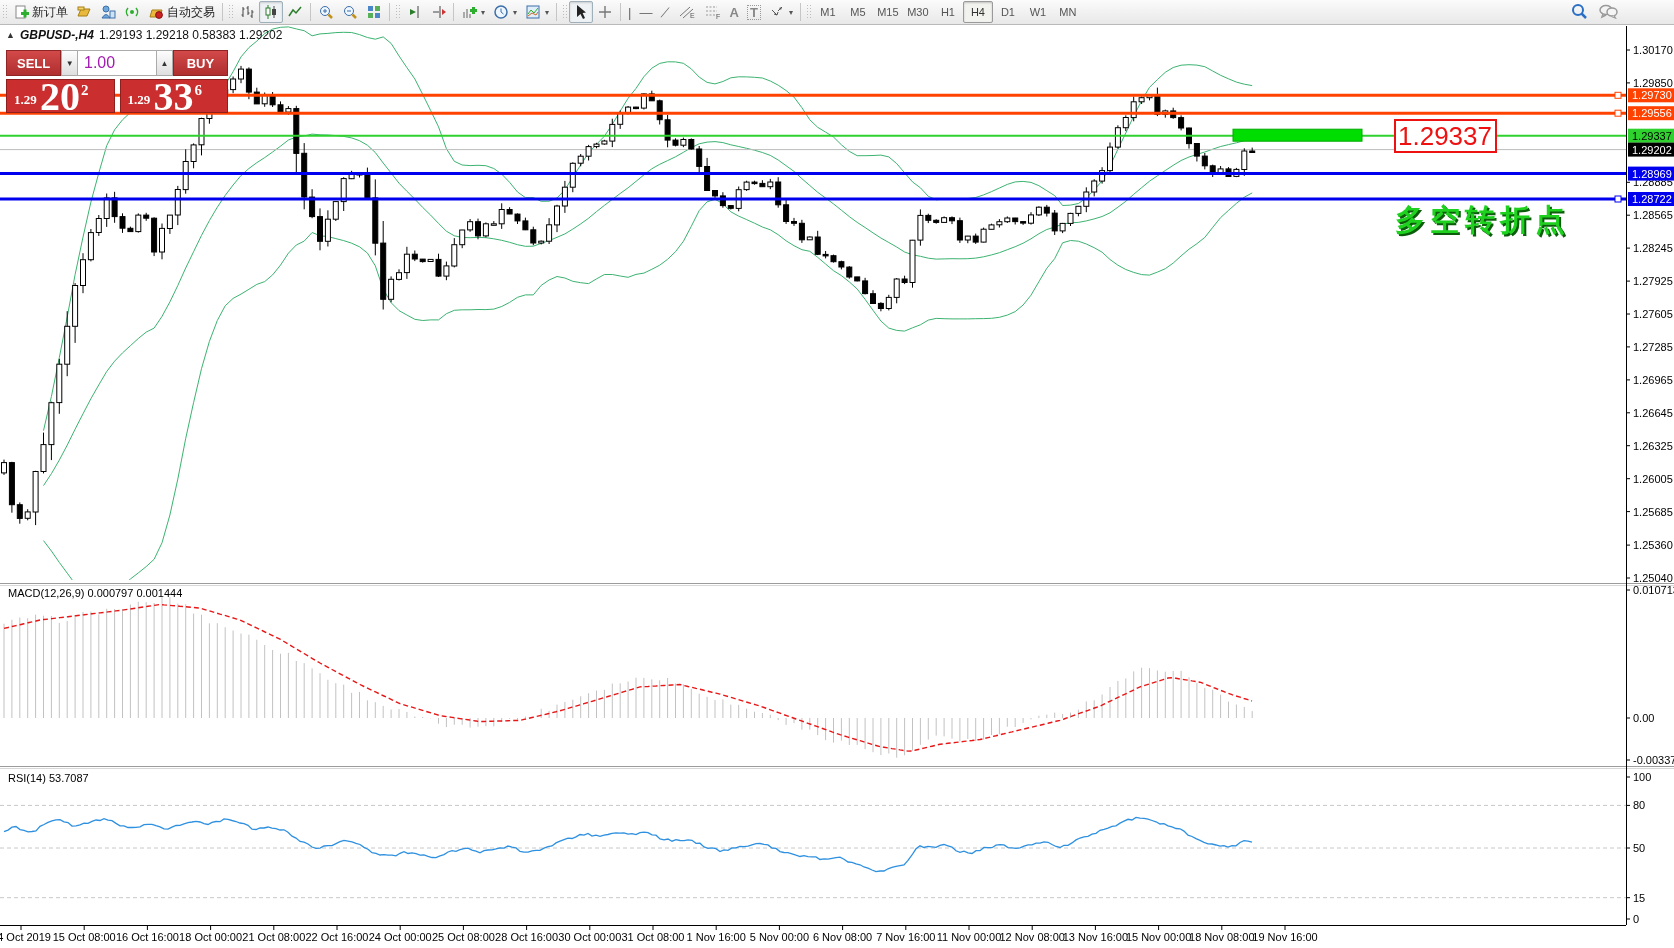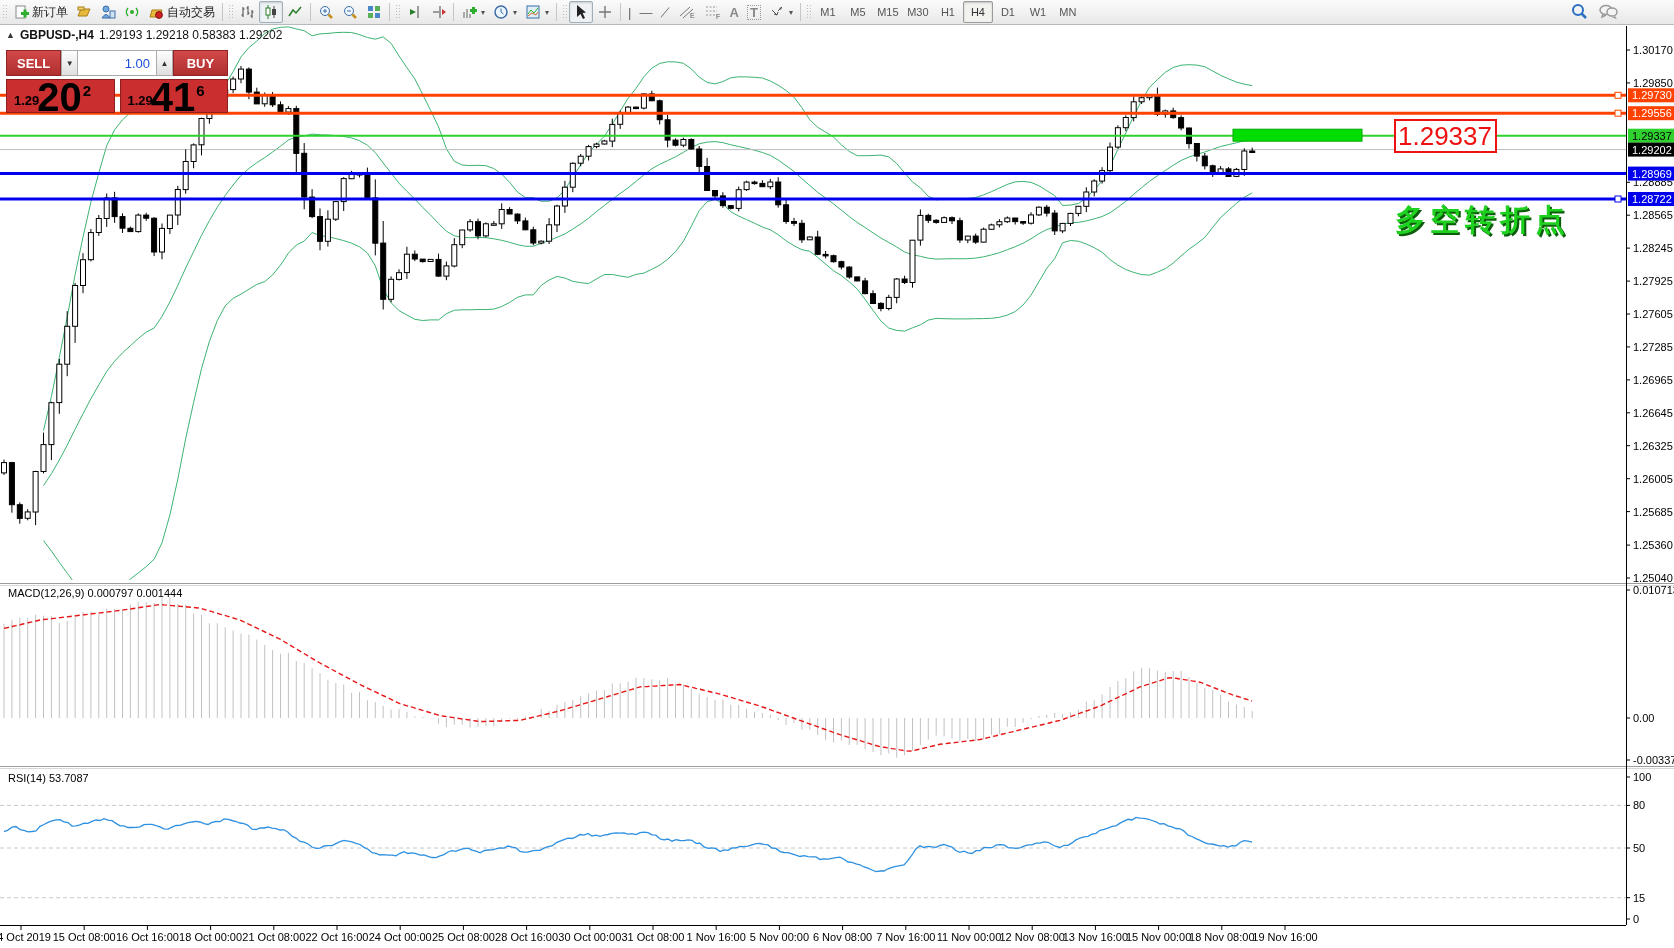--- a/index.html
+++ b/index.html
@@ -17,31 +17,31 @@
   .tlabel{white-space:nowrap;font-size:12px;}
   .caret{font-size:8px;color:#555;margin-left:1px;}
   .tfbtn{min-width:24px;height:20px;border:1px solid transparent;border-radius:2px;
     font-size:11px;color:#555;font-weight:normal;background:transparent;text-align:center;line-height:20px;padding:0 2px;}
   .tfbtn.active{background:#f2f2ee;border:1px solid #9a9a9a;box-shadow:inset 0 1px 2px rgba(0,0,0,.2);color:#333;}
   .glyph{font-size:13px;line-height:13px;color:#666;}
   #toolbar-right{margin-left:auto;display:flex;align-items:center;gap:10px;padding-right:56px;}
   
   #symbol-row{position:absolute;left:6px;top:28px;z-index:31;font-size:12px;color:#111;display:flex;align-items:center;gap:5px;}
   #symbol-row .tri{font-size:9px;color:#333;}
-  #symbol-row b{font-weight:bold;}
+  #symbol-row b{font-weight:bold;font-style:italic;}
   #trade-panel{position:absolute;left:6px;top:50px;width:222px;z-index:31;font-family:"Liberation Sans",sans-serif;}
   #tp-row1{display:flex;height:26px;gap:0;}
   .tp-btn{width:54px;background:linear-gradient(#d24949,#b02f2f);color:#fff;font-weight:bold;font-size:13px;
     display:flex;align-items:center;justify-content:center;border:1px solid #8e2424;}
   .spin{width:15px;background:linear-gradient(#fdfdfd,#dfdfdf);border:1px solid #ababab;color:#333;
     display:flex;align-items:center;justify-content:center;font-size:8px;}
-  #vol-input{width:66px;border:1px solid #ababab;border-left:none;border-right:none;text-align:right;
-    font-size:13px;padding:0 6px;color:#1d4ed8;outline:none;}
+  #vol-input{width:66px;border:1px solid #ababab;border-left:none;border-right:none;
+    font-size:16px;padding:0 6px;color:#a21caf;outline:none;}
   #tp-row2{display:flex;gap:5px;margin-top:3px;height:34px;}
-  .qbox{flex:1;background:#cb2e2e;border:1px solid #8e1f1f;color:#000000;position:relative;display:flex;align-items:flex-end;justify-content:center;}
+  .qbox{flex:1;background:#cb2e2e;border:1px solid #8e1f1f;color:#ffffff;position:relative;display:flex;align-items:flex-end;justify-content:center;font-family:Liberation Serif, serif;}
   .qbox .small{position:absolute;left:7px;bottom:4px;font-size:13px;font-weight:bold;}
   .qbox .big{font-size:40px;font-weight:bold;line-height:30px;margin-left:8px;}
   .qbox .sup{font-size:15px;font-weight:bold;position:relative;top:-13px;margin-left:1px;}
   
   #chart-svg{position:absolute;left:0;top:0;z-index:5;}
   text{font-family:"Liberation Sans",sans-serif;}
 </style>
 </head>
 <body>
 <div id="app">
@@ -297,21 +297,21 @@
     <div class="tp-btn" style="width:54px;">BUY</div>
   </div>
   <div id="tp-row2">
     <div class="qbox">
       <span class="small">1.29</span>
       <span class="big">20</span>
       <span class="sup">2</span>
     </div>
     <div class="qbox">
       <span class="small">1.29</span>
-      <span class="big">41</span>
+      <span class="big">33</span>
       <span class="sup">6</span>
     </div>
   </div>
 </div>
 
 <div id="chart-wrap">
       <svg id="chart-svg" width="1674" height="948">
         <defs>
           <clipPath id="mainClip">
             <rect x="0" y="26" width="1626" height="554"></rect>

